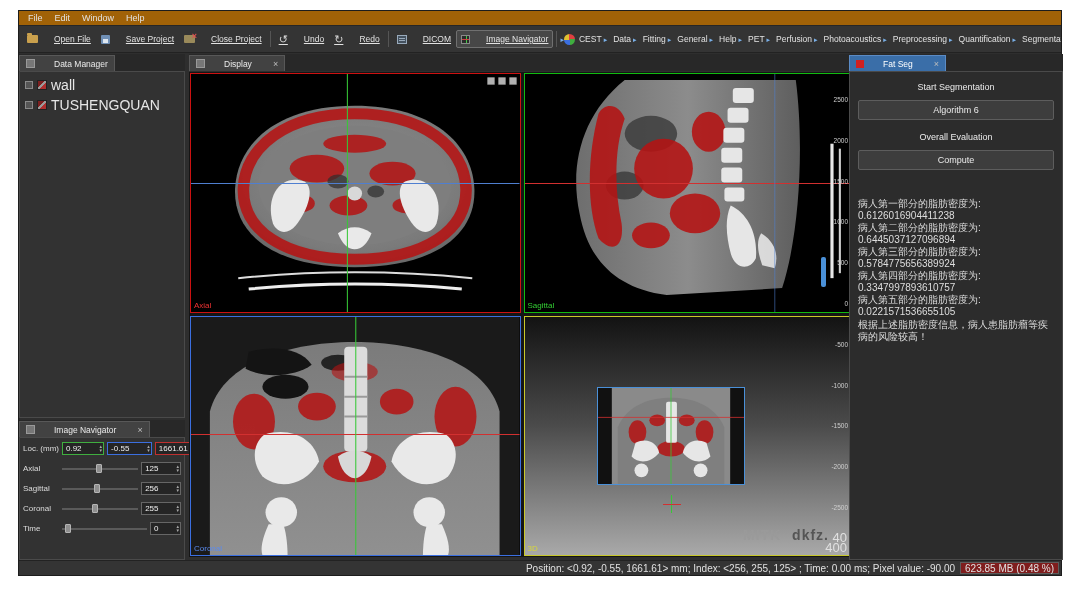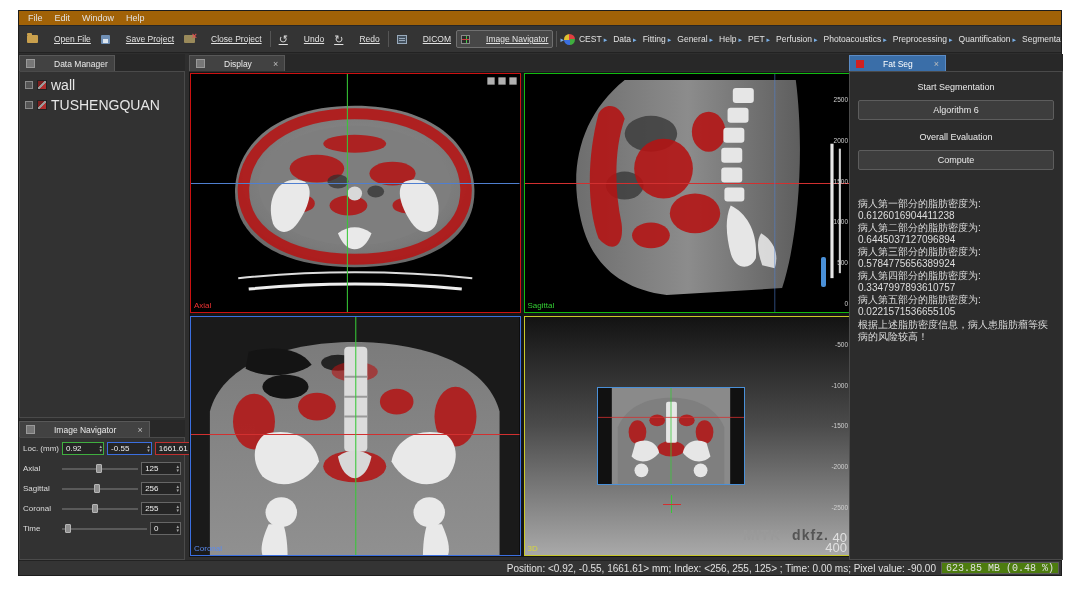--- a/index.html
+++ b/index.html
@@ -101,21 +101,21 @@
   .fatseg-icon { width:8px; height:8px; background:#d02020; }
   .right-content { position:absolute; top:17px; left:0; right:0; bottom:0; background:#2c2c2c; border:1px solid #4a4a4a; padding:8px 8px; }
   .sec-title { text-align:center; font-size:9px; color:#eaeaea; margin:2px 0 8px; }
   .pbtn { display:block; width:100%; padding:4px 0; text-align:center; font-size:9px; color:#eaeaea; background:#3d3d3d; border:1px solid #5d5d5d; border-radius:2px; margin-bottom:12px; }
   .results { font-size:10px; color:#dedede; line-height:11.5px;margin-top:28px; }
   .results div { margin-bottom:1px; }
   .conclusion { margin-top:2px; }
 
   
   .statusbar { position:absolute; left:0; right:0; bottom:0; height:15px; background:#343434; border-top:1px solid #222; display:flex; align-items:center; justify-content:flex-end; gap:5px; font-size:10px; color:#e0e0e0; padding:0 2px; }
-  .mem { border:1px solid #5d5d5d; background:#4d7c0f; height:12px; display:flex; align-items:center; padding:0 4px;font-family:Liberation Mono, monospace; }
+  .mem { border:1px solid #5d5d5d; background:#7f1d1d; height:12px; display:flex; align-items:center; padding:0 4px; }
 </style>
 </head>
 <body>
 
 <div class="app">
 
   <div class="menubar">
     <span>File</span>
     <span>Edit</span>
     <span>Window</span>

